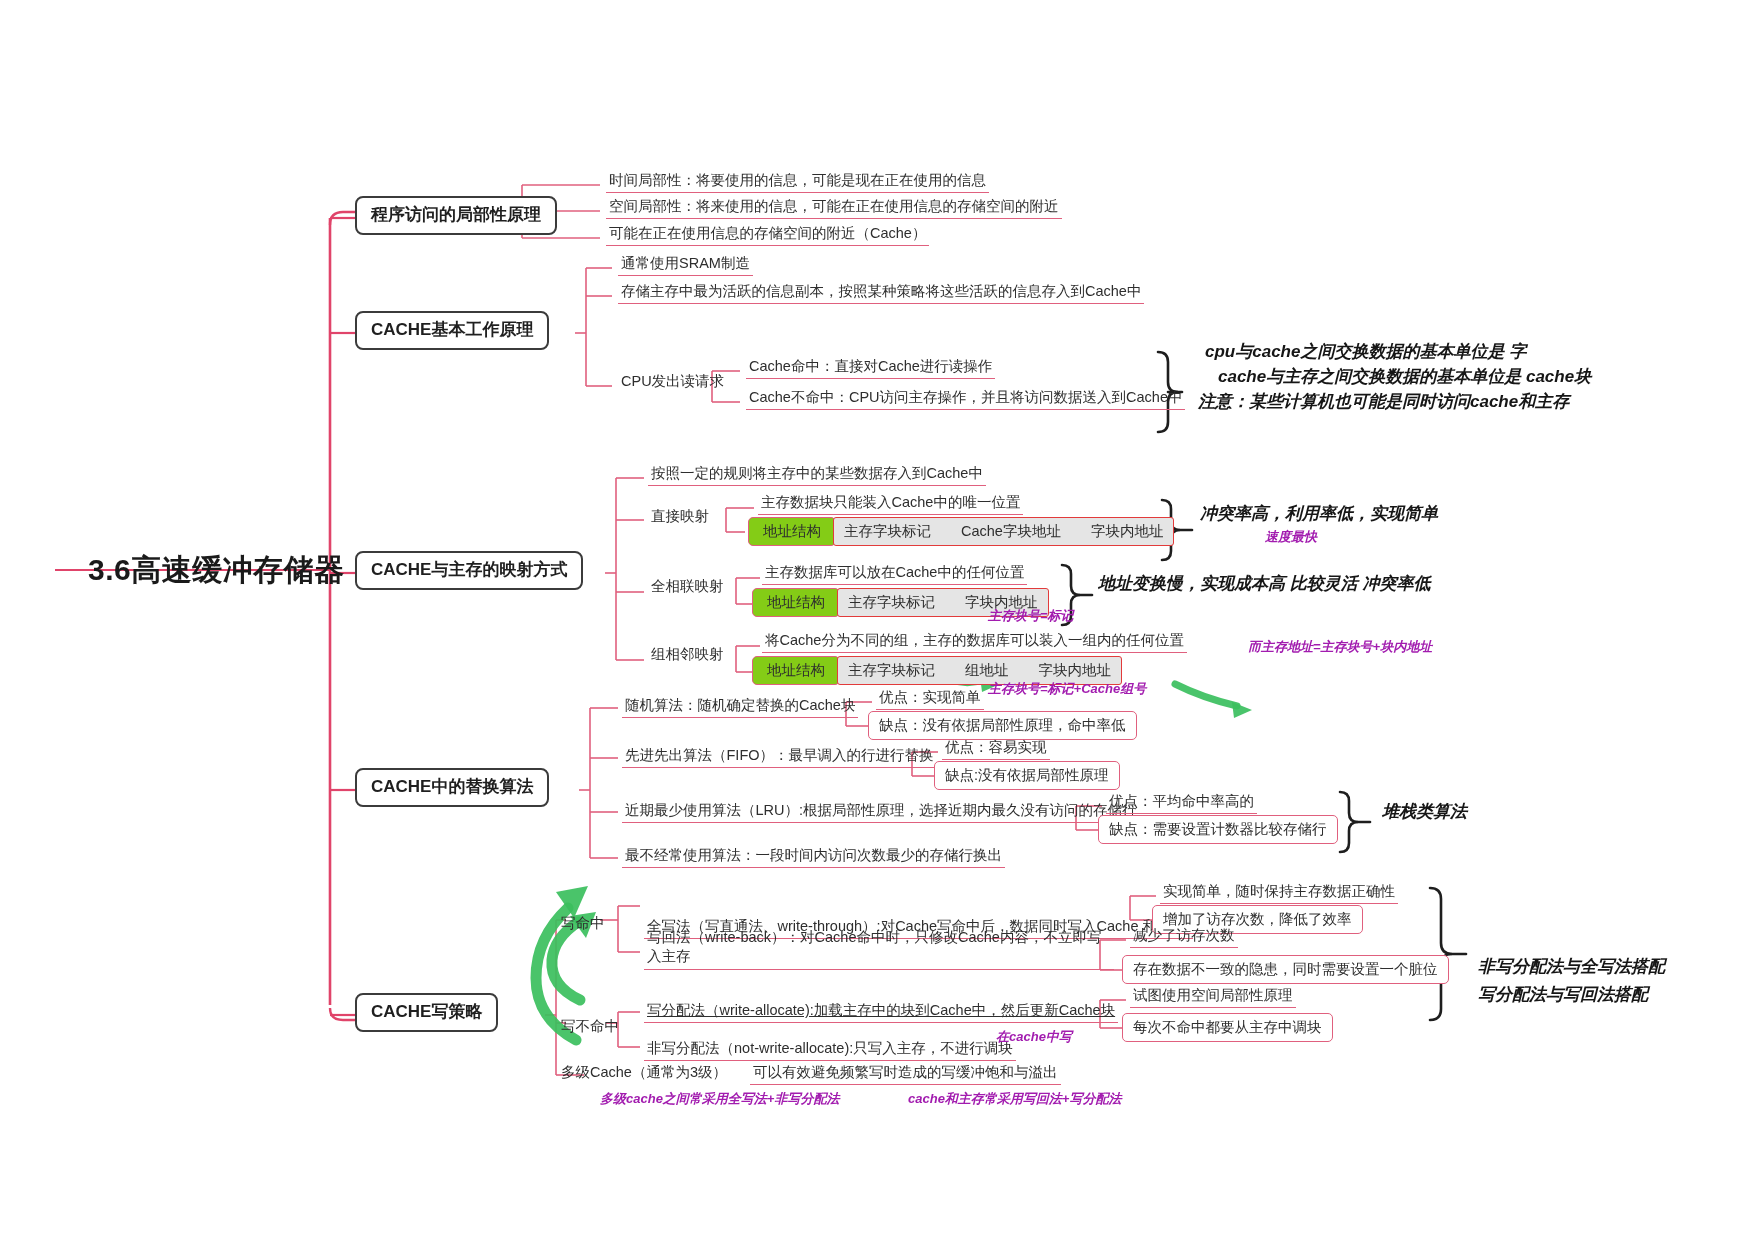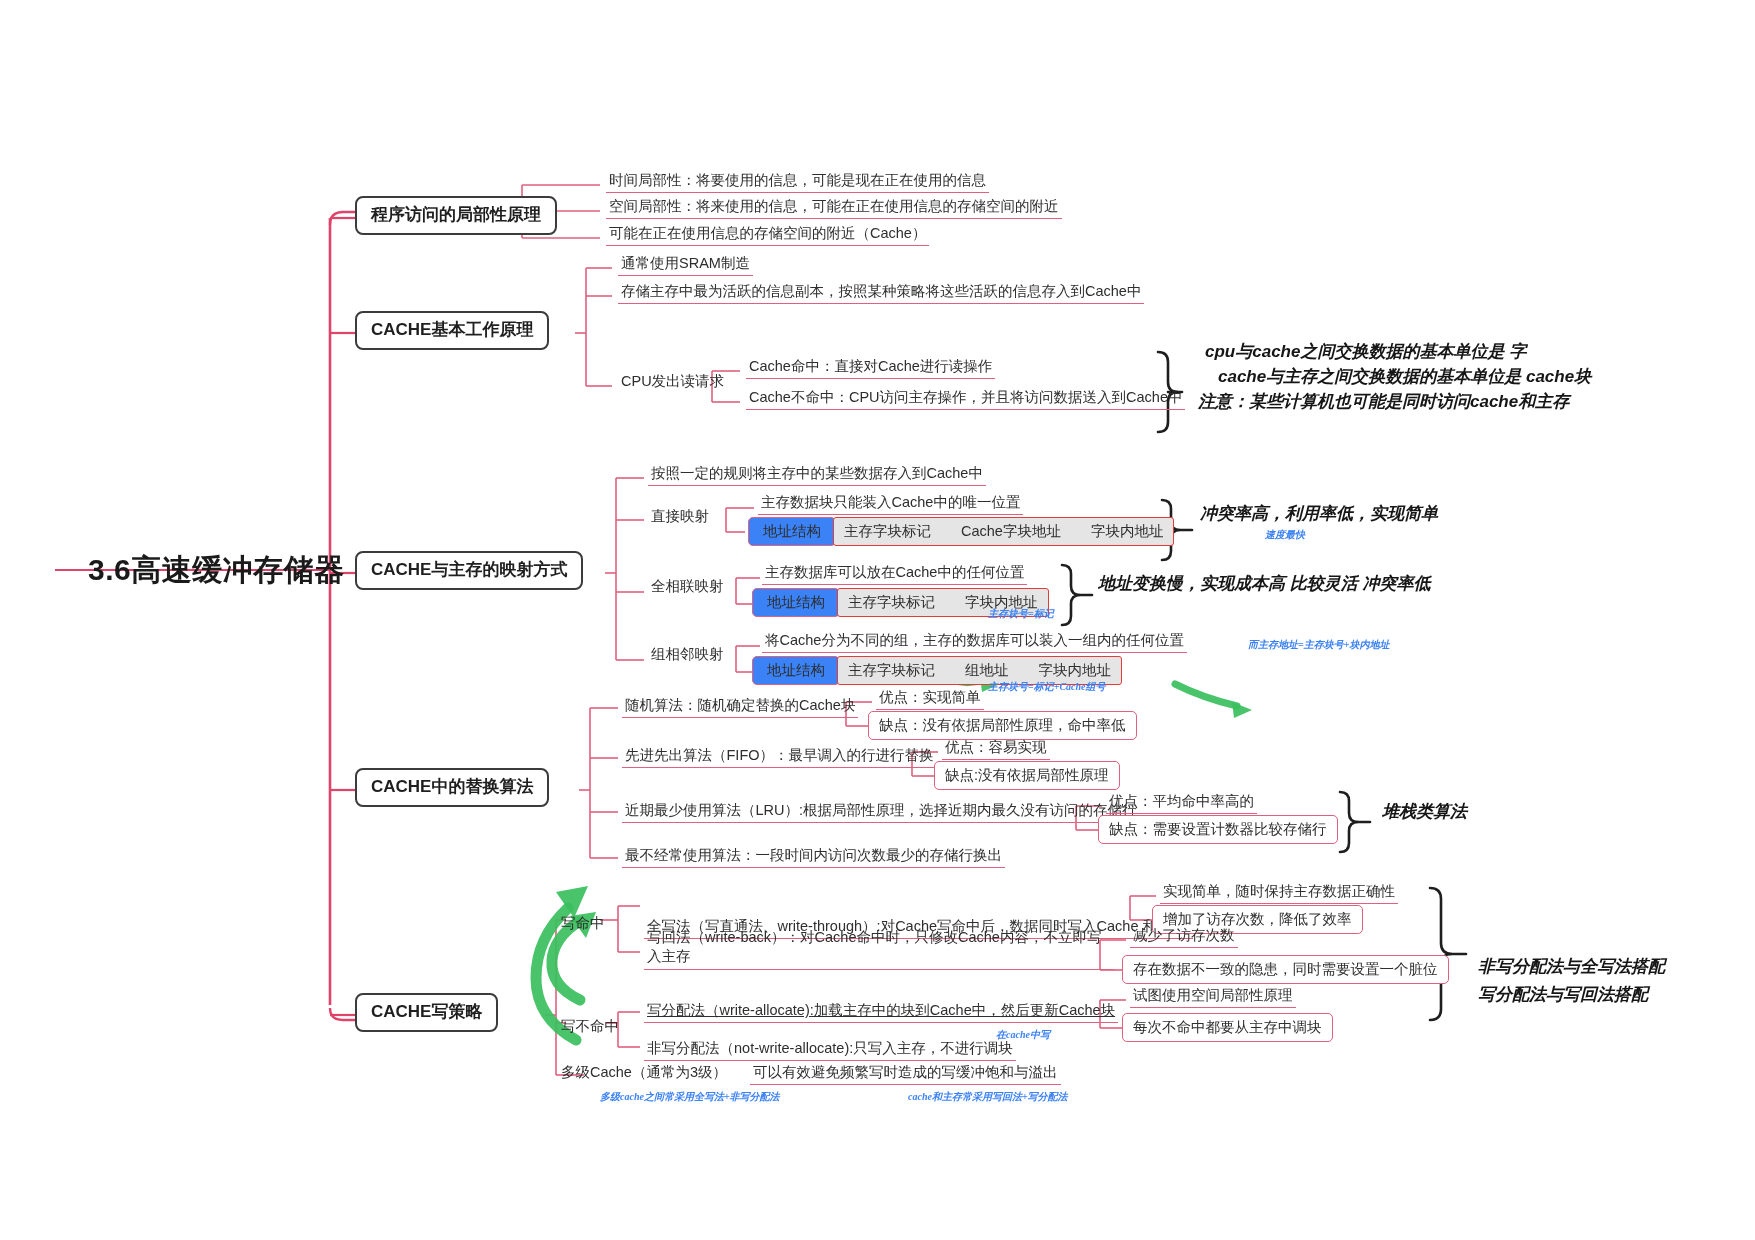--- a/index.html
+++ b/index.html
@@ -58,21 +58,21 @@
     background:#fff;
     padding:4px 10px;
   }
   .addr-row {
     position:absolute;
     display:flex; align-items:stretch;
   }
   .addr-label {
     font-size:14.5px; color:#2e2e2e; white-space:nowrap;
     border:1.6px solid #e0607e; border-radius:5px;
-    background:#3b82f6; padding:4px 14px;
+    background:#84cc16; padding:4px 14px;
     display:flex; align-items:center;
   }
   .addr-fields {
     font-size:14.5px; color:#2e2e2e; white-space:nowrap;
     border:1.8px solid #e23b3b; border-radius:3px;
     background:#e5e5e5; padding:4px 10px;
     margin-left:-3px;
     display:flex; align-items:center; gap:30px;
   }
   .addr-fields span { display:inline-block; }
@@ -80,22 +80,22 @@
   
   .note {
     position:absolute;
     font-size:17px; font-weight:700; font-style:italic;
     color:#161616; white-space:nowrap; line-height:1.45;
   }
 
   
   .blue {
     position:absolute;
-    font-size:10px; font-weight:700; font-style:italic;
-    color:#3b82f6; white-space:nowrap;font-family:Liberation Serif, serif;
+    font-size:13px; font-weight:700; font-style:italic;
+    color:#a21caf; white-space:nowrap;
   }
 </style>
 </head>
 <body>
 
 <div id="canvas">
 
   <svg class="lines" viewBox="0 0 1755 1240">
     <g fill="none" stroke="#e0446a" stroke-width="2.2">
 

